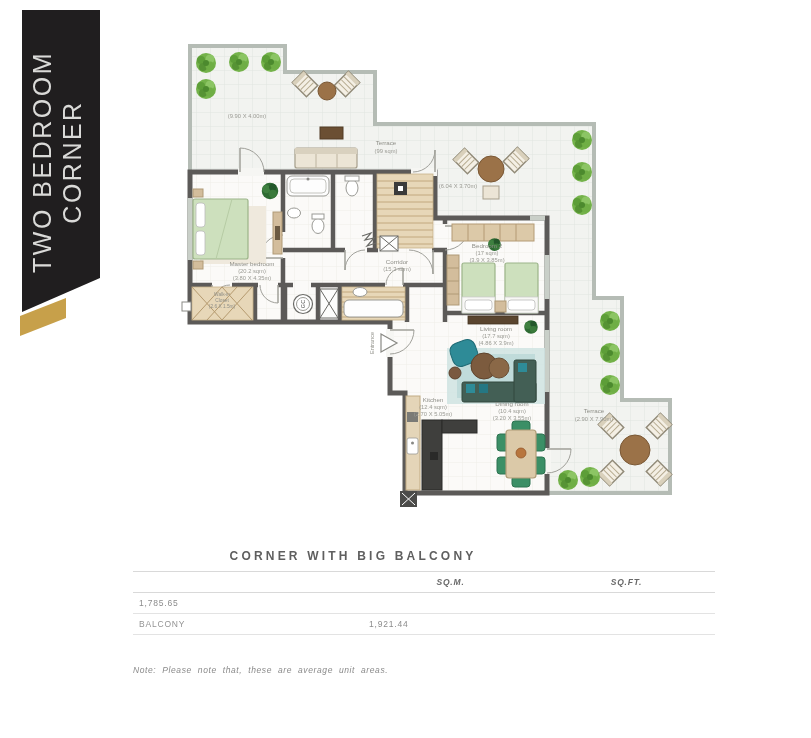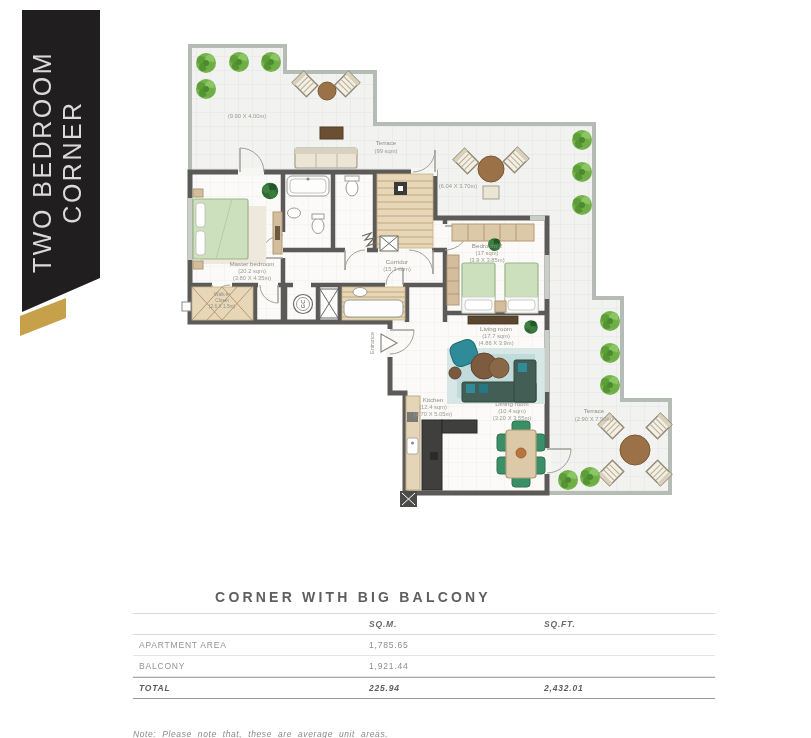--- a/index.html
+++ b/index.html
@@ -1,25 +1,25 @@
 <!DOCTYPE html>
 <html><head>
 <meta charset="utf-8">
 <style>
   html,body{margin:0;padding:0;background:#fff;}
   body{width:811px;height:738px;position:relative;font-family:"Liberation Sans",sans-serif;overflow:hidden;}
   #plan-svg{position:absolute;left:0;top:0;}
   
   .area-table{position:absolute;left:133px;top:549px;width:582px;color:#8c8c8c;}
-  .tbl-title{width:440px;text-align:center;font-size:14px;font-weight:600;letter-spacing:3.2px;color:#5f5f5f;margin-bottom:8px;margin-top:40px;}
+  .tbl-title{width:440px;text-align:center;font-size:12px;font-weight:600;letter-spacing:3.2px;color:#5f5f5f;margin-bottom:8px;}
   .tbl{width:582px;border-collapse:collapse;}
   .tbl-row{display:grid;grid-template-columns:230px 175px 1fr;align-items:center;
            border-bottom:1px solid #e3e3e3;}
   .tbl-row>div{padding:5px 6px;font-size:8.5px;letter-spacing:.8px;}
-  .hdr-row{border-top:1px solid #d9d9d9;border-bottom:1px solid #d9d9d9;}
+  .hdr-row{border-top:1px solid #d9d9d9;border-bottom:1px solid #d9d9d9;text-align:center;}
   .hdr-row>div{font-style:italic;font-weight:bold;color:#696969;}
   .total-row{border-top:1px solid #ababab;border-bottom:1.5px solid #979797;}
   .total-row>div{font-style:italic;font-weight:bold;color:#5d5d5d;}
   .lbl-cell{color:#939393;letter-spacing:.6px;}
   .note{margin-top:30px;font-size:8.5px;font-style:italic;color:#8a8a8a;letter-spacing:.6px;word-spacing:3px;}
   svg text{font-family:"Liberation Sans",sans-serif;}
   .rm-name{font-size:6.2px;fill:#8f8f88;}
   .rm-dim{font-size:5.8px;fill:#9b9b94;}
   .rm-tiny{font-size:4.8px;fill:#8f8f88;}
   .banner-txt{font-size:25px;fill:#dadad8;letter-spacing:2.5px;font-weight:300;}
@@ -348,27 +348,21 @@
 
 <div class="area-table">
   <div class="tbl-title">CORNER WITH BIG BALCONY</div>
   <div class="tbl">
     <div class="tbl-row hdr-row">
       <div></div>
       <div>SQ.M.</div>
       <div>SQ.FT.</div>
     </div>
     <div class="tbl-row">
-      <div class="lbl-cell">APARTMENT AREA</div>
       <div>1,785.65</div>
     </div>
     <div class="tbl-row">
       <div class="lbl-cell">BALCONY</div>
       <div>1,921.44</div>
     </div>
-    <div class="tbl-row total-row">
-      <div>TOTAL</div>
-      <div>225.94</div>
-      <div>2,432.01</div>
-    </div>
   </div>
   <div class="note">Note: Please note that, these are average unit areas.</div>
 </div>
 
 </body></html>

